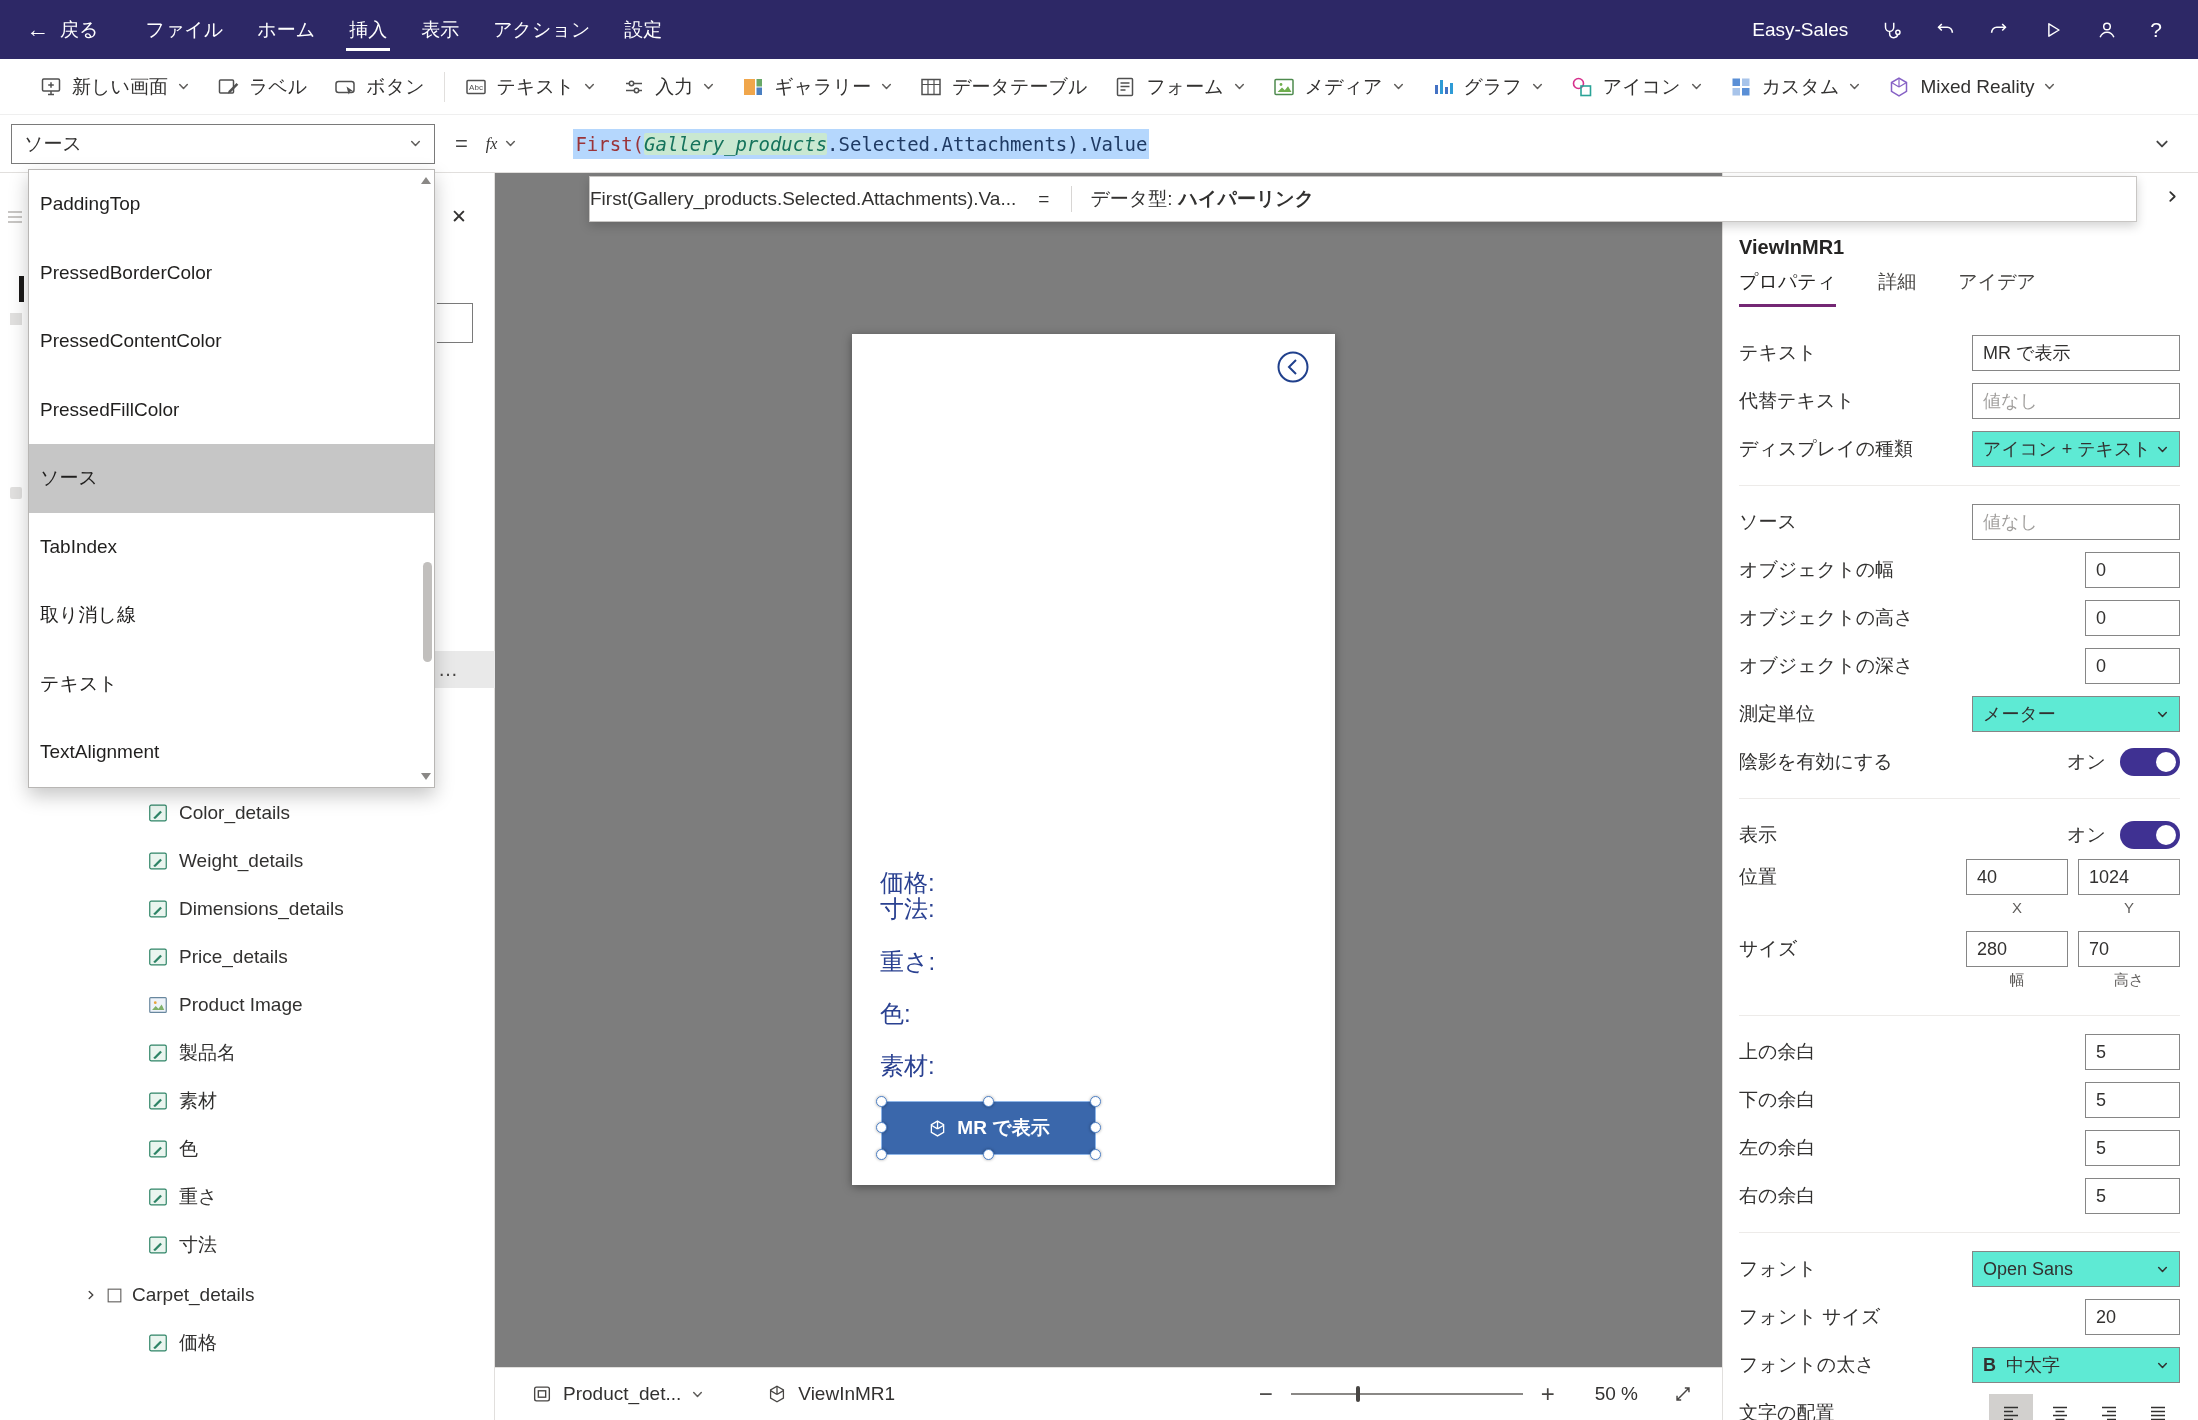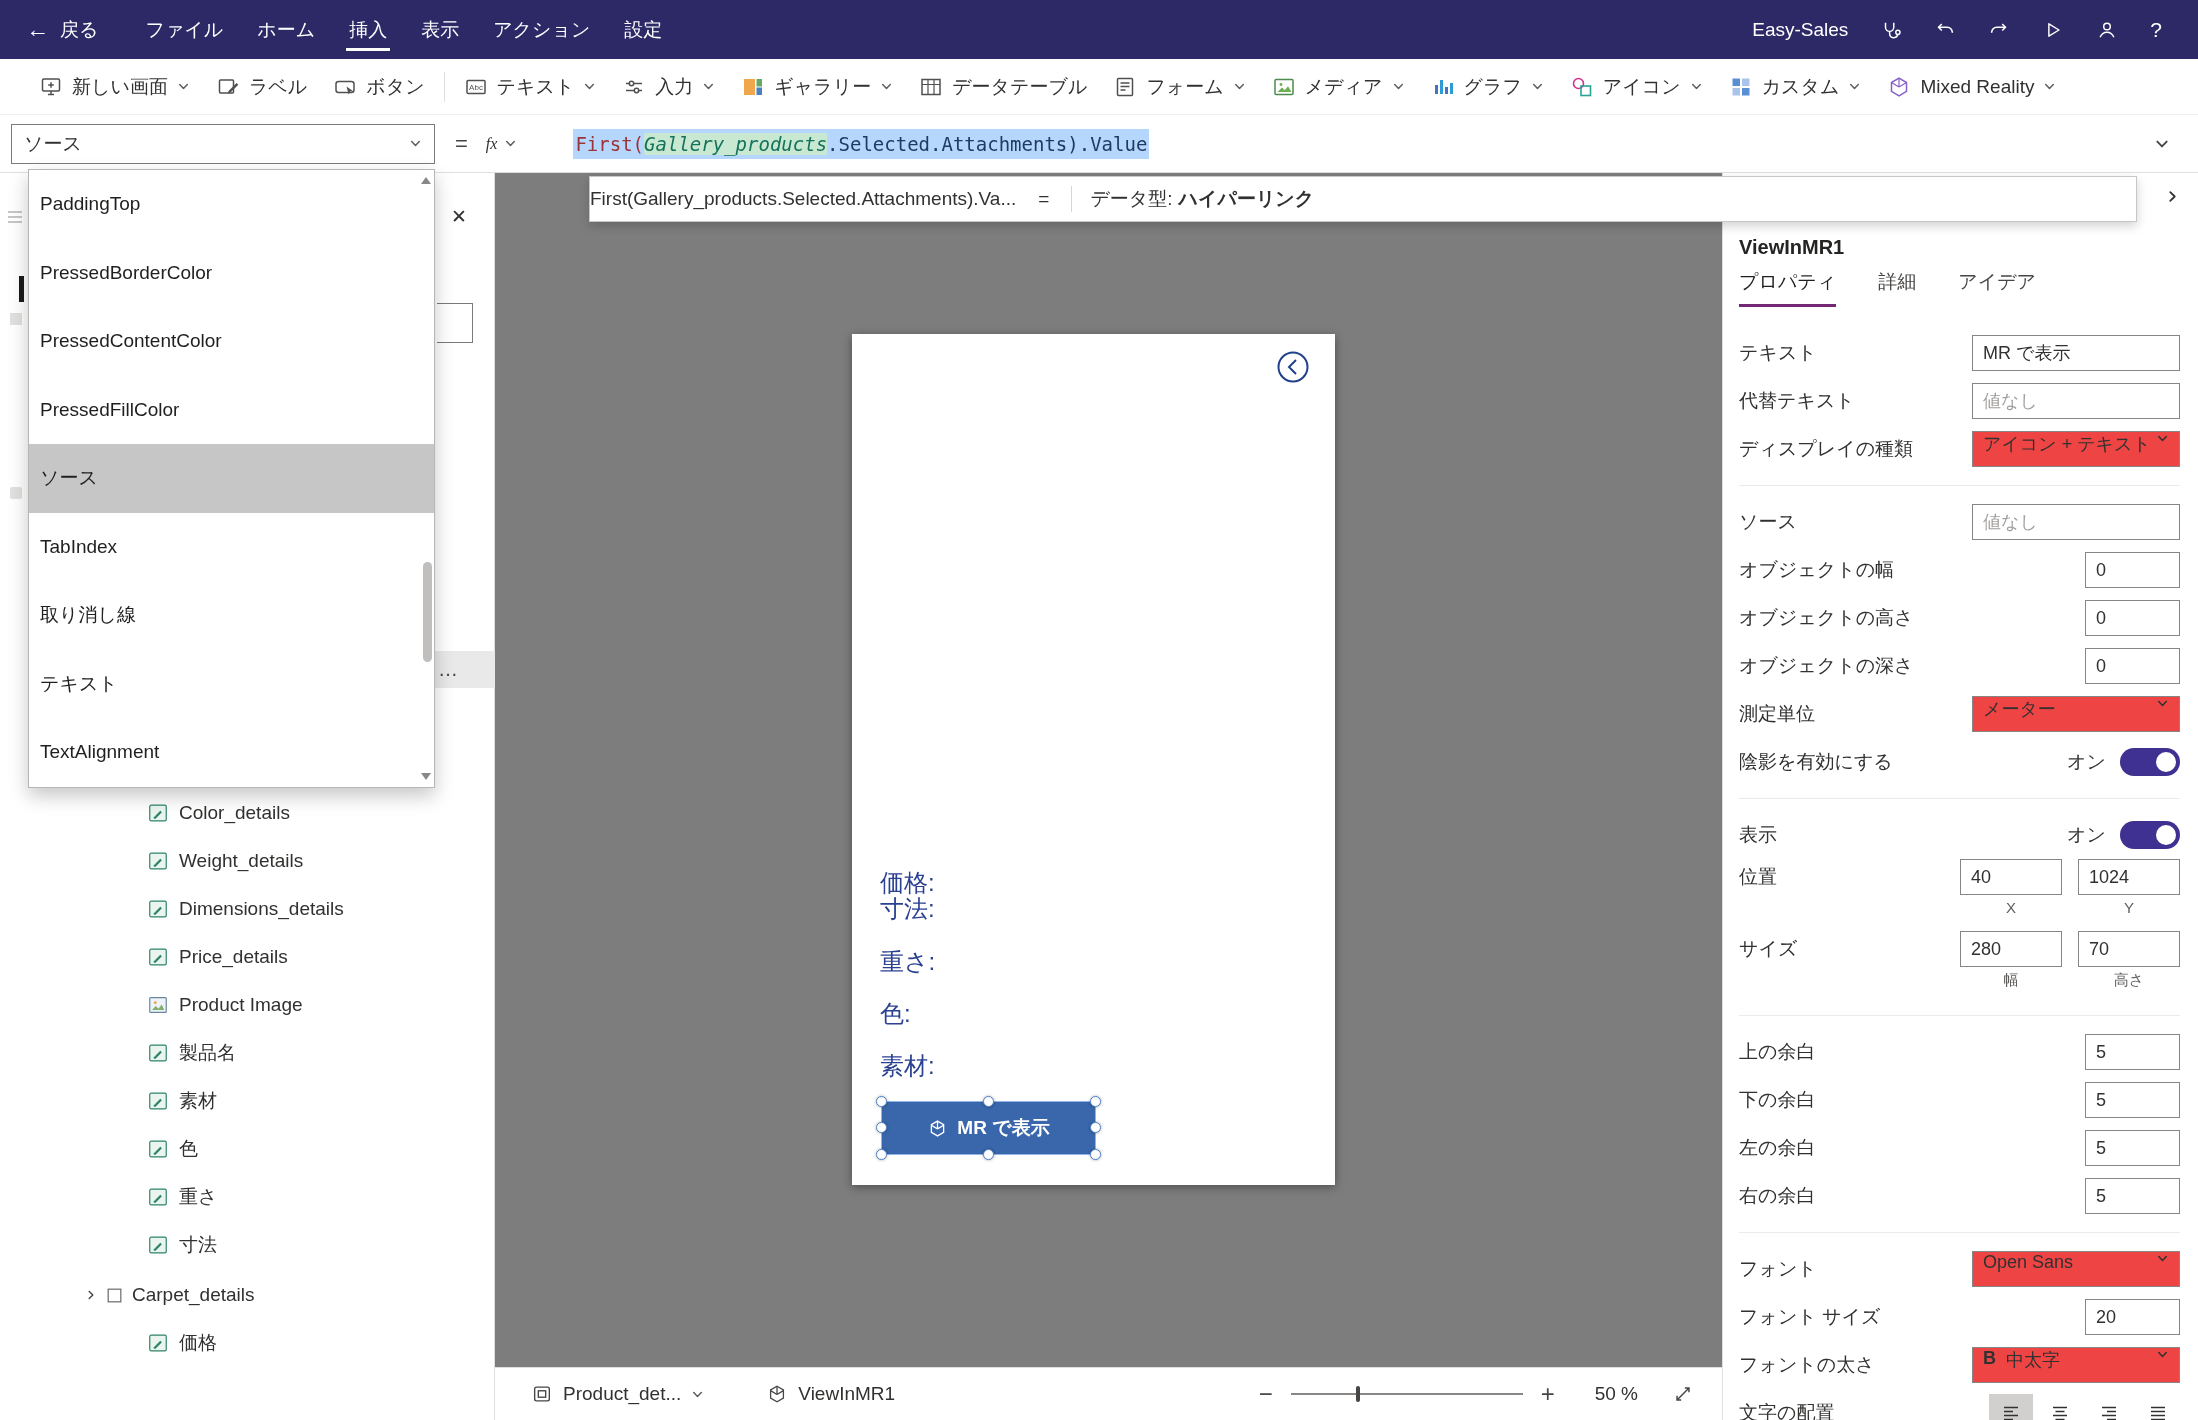--- a/index.html
+++ b/index.html
@@ -107,29 +107,29 @@
   .rp-title { height:44px; display:flex; align-items:center; font-size:20px; font-weight:bold; color:#252423; }
   .rp-tabs { height:46px; display:flex; gap:42px; align-items:flex-start; margin-bottom:14px; font-size:19px; color:#484644; }
   .rp-tab { padding-bottom:9px; border-bottom:3px solid transparent; }
   .rp-tab.active { border-color:#742774; color:#201f1e; }
   .prow { height:48px; display:flex; align-items:center; justify-content:space-between; font-size:19px; }
   .prow.tall { height:72px; align-items:flex-start; }
   .prow.tall .plabel { line-height:36px; }
   .pinput { height:36px; border:1px solid #868686; background:#fff; font-family:inherit; font-size:18px; color:#323130; padding:0 10px; outline:none; }
   .pinput::placeholder { color:#a19f9d; }
   .w-lg { width:208px; } .w-num { width:95px; } .w-xy { width:102px; }
-  .pdrop { width:208px; height:36px; border:1px solid #868686; display:flex; align-items:flex-start; justify-content:space-between; padding:0 10px; font-size:18px; background:#ef4444; }
+  .pdrop { width:208px; height:36px; border:1px solid #868686; display:flex; align-items:center; justify-content:space-between; padding:0 10px; font-size:18px; background:#5eead4; }
   .pdrop .cd { color:#323130; }
   .pdrop.fw { justify-content:flex-start; }
   .pdrop.fw .cd { margin-left:auto; }
   .pfw-b { font-weight:bold; margin-right:10px; }
   .ptog { display:flex; align-items:center; gap:14px; }
   .tgl { width:60px; height:28px; border-radius:14px; background:#3f3192; position:relative; }
   .tgl .knob { position:absolute; right:4px; top:4px; width:20px; height:20px; border-radius:50%; background:#fff; }
-  .pxy { display:flex; gap:16px; }
+  .pxy { display:flex; gap:10px; }
   .pxy-f { display:flex; flex-direction:column; align-items:center; }
   .psub { font-size:15px; color:#605e5c; margin-top:4px; }
   .pdivider { height:1px; background:#edebe9; margin:12px 0; }
   .palign { display:flex; gap:5px; }
   .abtn { width:44px; height:38px; border:none; background:transparent; display:flex; align-items:center; justify-content:center; }
   .abtn.active { background:#d2d0ce; }
   .abtn svg { width:20px; height:20px; color:#323130; }
 </style>
 </head>
 <body>

